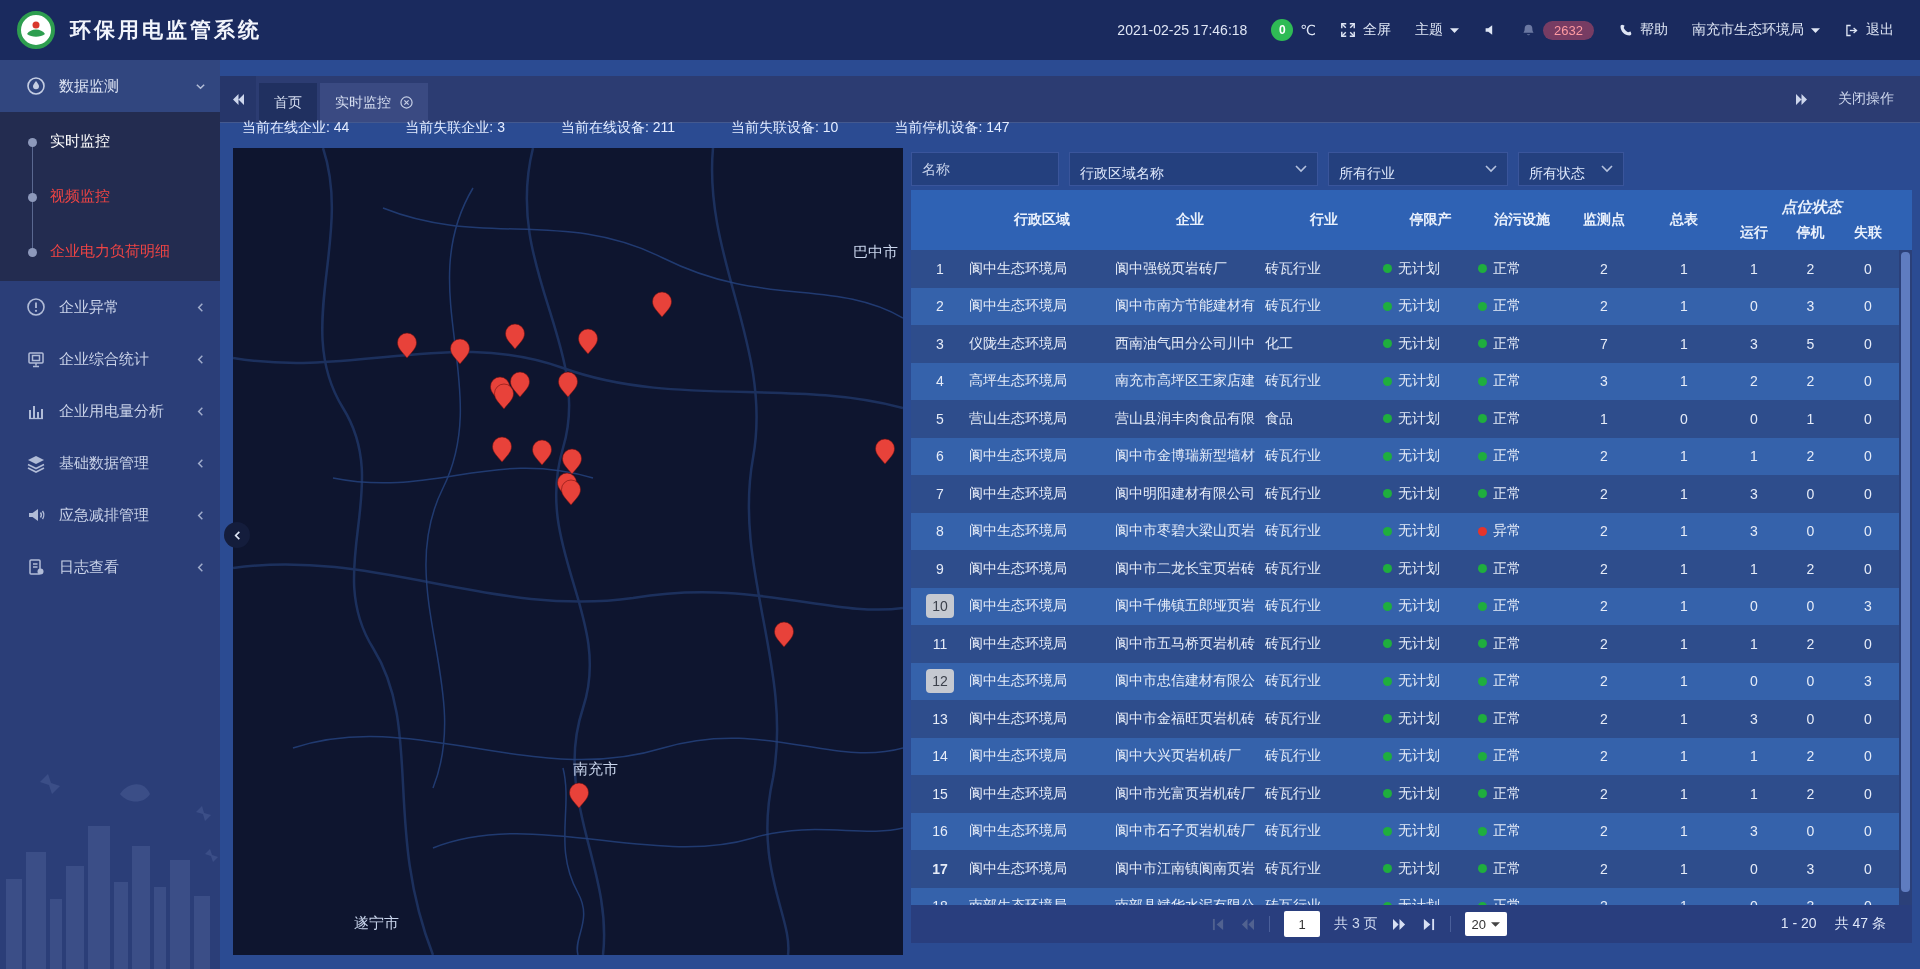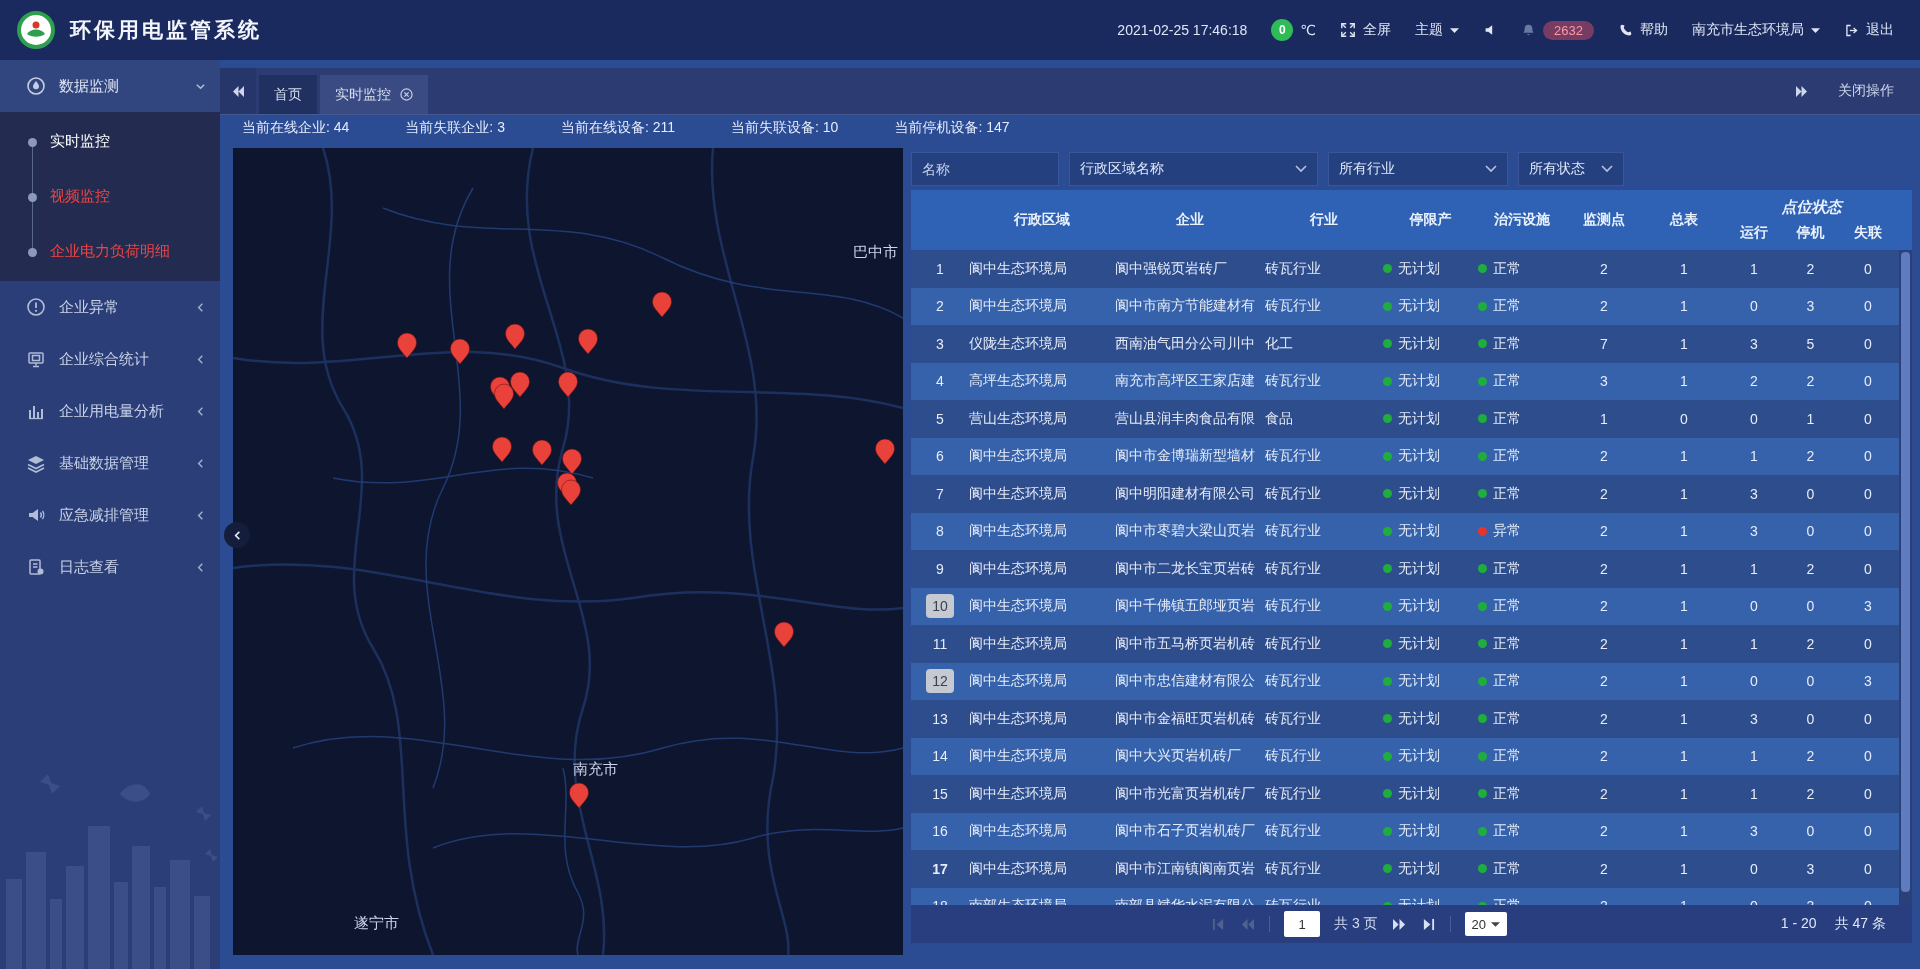--- a/index.html
+++ b/index.html
@@ -22,37 +22,37 @@
   .mg-icon{width:20px;height:20px;margin-right:13px;opacity:.85;flex:0 0 auto;}
   .mg-chev{margin-left:auto;opacity:.75;}
   .submenu{background:#232c50;position:relative;padding:2px 0;}
   .submenu .rail{position:absolute;left:32px;top:26px;bottom:26px;width:1px;background:#5a6890;}
   .sub-item{height:55px;display:flex;align-items:center;padding-left:50px;font-size:15px;color:#ef4444;cursor:pointer;position:relative;}
   .sub-item .sdot{position:absolute;left:28px;top:50%;margin-top:-4px;width:9px;height:9px;border-radius:50%;background:#8d99bb;}
   .sub-item.active{color:#ffffff;}
   .skyline{position:absolute;bottom:0;left:0;}
   
   .main{position:absolute;left:220px;top:60px;width:1700px;height:909px;background:#2b4b92;}
-  .tabbar{position:absolute;left:0;top:8px;width:1700px;height:47px;background:#2c3c72;border-bottom:1px solid #44598f;display:flex;box-sizing:border-box;}
+  .tabbar{position:absolute;left:0;top:16px;width:1700px;height:47px;background:#2c3c72;border-bottom:1px solid #44598f;display:flex;box-sizing:border-box;}
   .tab-collapse{width:36px;height:46px;display:flex;align-items:center;justify-content:center;background:#26366a;color:#cdd6ec;cursor:pointer;flex:0 0 auto;}
   .tab-strip{display:flex;align-items:flex-end;height:46px;}
   .tab{height:39px;display:flex;align-items:center;padding:0 15px;margin-left:3px;font-size:14px;color:#d5ddf0;background:#203060;cursor:pointer;white-space:nowrap;}
   .tab.active{background:#3a4a82;}
   .tab .tclose{margin-left:9px;opacity:.9;}
   .tabbar-right{margin-left:auto;display:flex;align-items:center;gap:30px;padding-right:26px;color:#cdd6ec;font-size:14px;}
   .statsbar{position:absolute;left:0;top:47px;width:1700px;height:41px;display:flex;align-items:center;gap:56px;padding-left:22px;font-size:14px;color:#e4ecff;box-sizing:border-box;}
   
   .map-panel{position:absolute;left:13px;top:88px;width:670px;height:807px;background:#0e152f;overflow:hidden;}
   .map-city{font-size:15px;fill:#c9d5ec;}
   .collapse-handle{position:absolute;left:4px;top:462px;width:26px;height:26px;border-radius:50%;background:#141d3c;display:flex;align-items:center;justify-content:center;cursor:pointer;z-index:6;color:#dfe6f5;}
   
   .filters{position:absolute;left:691px;top:92px;height:34px;display:flex;gap:10px;}
   .f-input{width:148px;height:34px;box-sizing:border-box;background:#24407e;border:1px solid #3a559b;color:#dfe8fb;font-size:14px;padding:0 10px;font-family:inherit;outline:none;}
   .f-input::placeholder{color:#c6d1ea;opacity:1;}
-  .f-select{height:34px;box-sizing:border-box;background:#24407e;border:1px solid #3a559b;color:#dfe8fb;font-size:14px;display:flex;align-items:center;padding:0 10px;cursor:pointer;}
+  .f-select{height:34px;box-sizing:border-box;background:#24407e;border:1px solid #3a559b;color:#dfe8fb;font-size:14px;display:flex;padding:12px 10px;cursor:pointer;}
   .sel-caret{margin-left:auto;opacity:.85;}
   
   .table-panel{position:absolute;left:691px;top:130px;width:1001px;}
   .thead{display:flex;height:60px;background:#2f62b4;font-size:14px;font-weight:bold;color:#eaf1fc;width:1001px;box-sizing:border-box;}
   .th{display:flex;align-items:center;justify-content:center;box-sizing:border-box;}
   .th-group{display:flex;flex-direction:column;justify-content:center;}
   .th-group-label{font-style:italic;font-size:15px;text-align:center;margin-bottom:7px;}
   .th-group-subs{display:flex;}
   .tbody{height:655px;overflow:hidden;width:1001px;font-size:14px;}
   .tr{display:flex;height:37.5px;align-items:center;width:1001px;cursor:pointer;}

